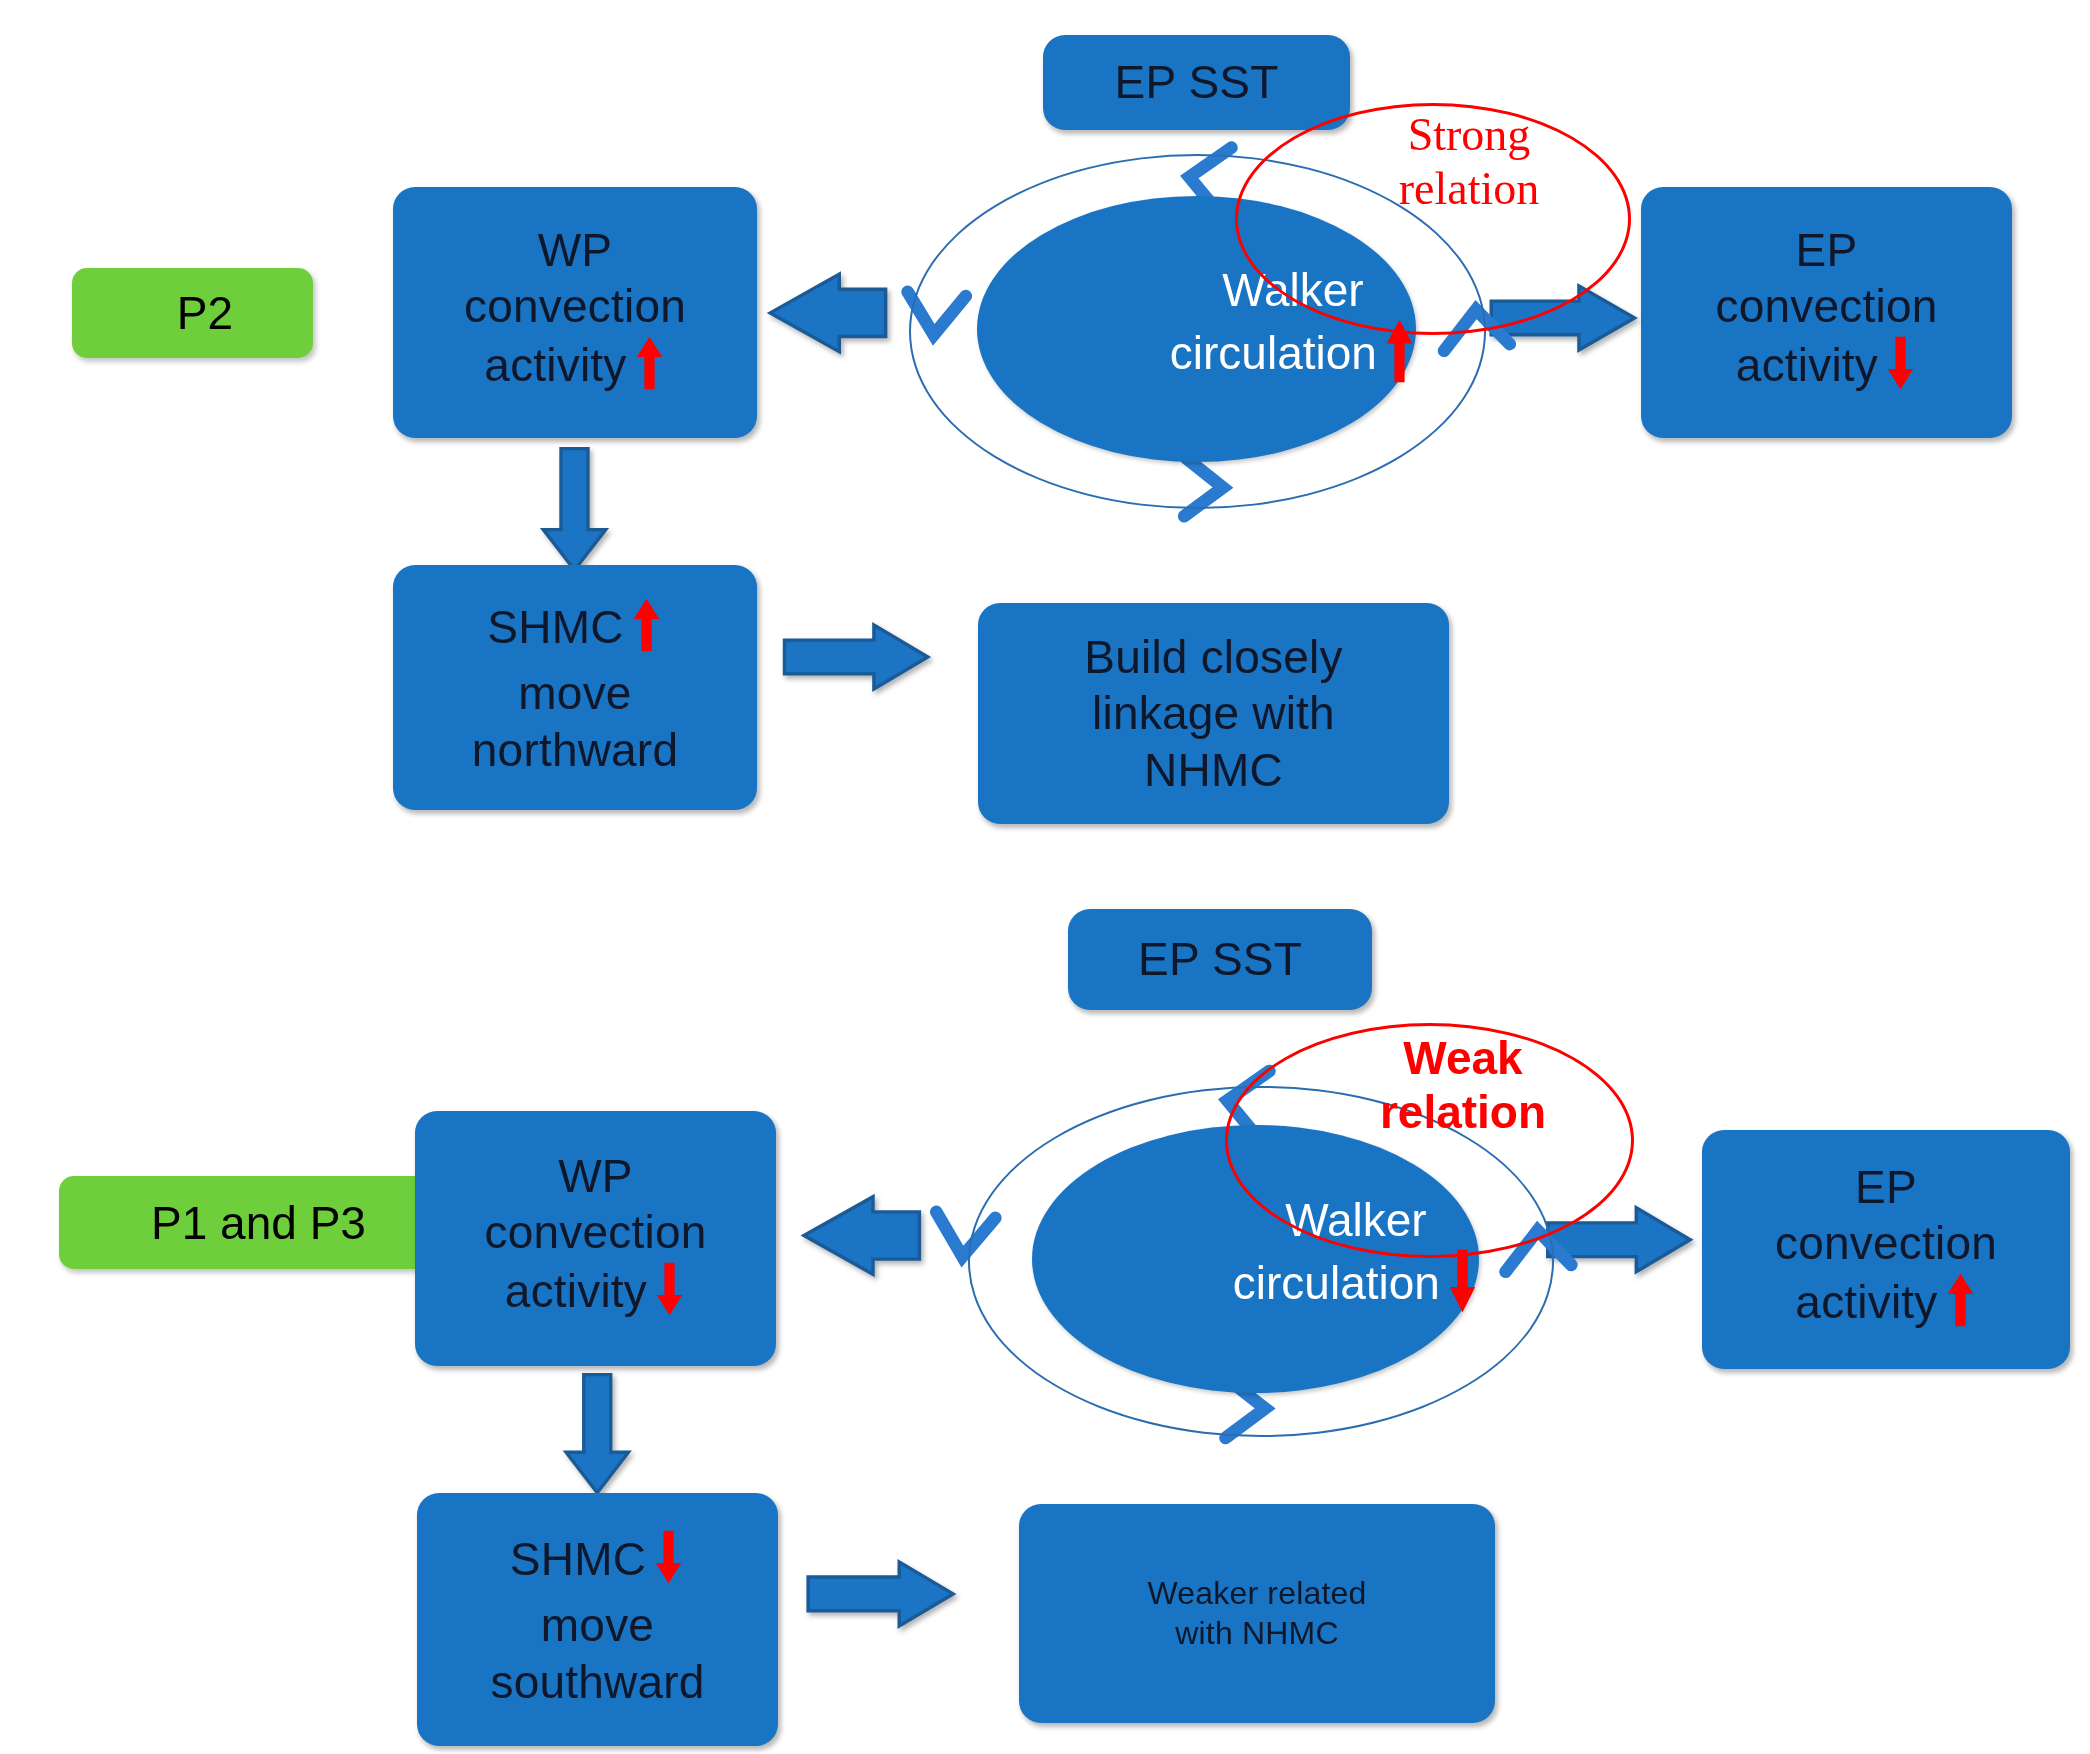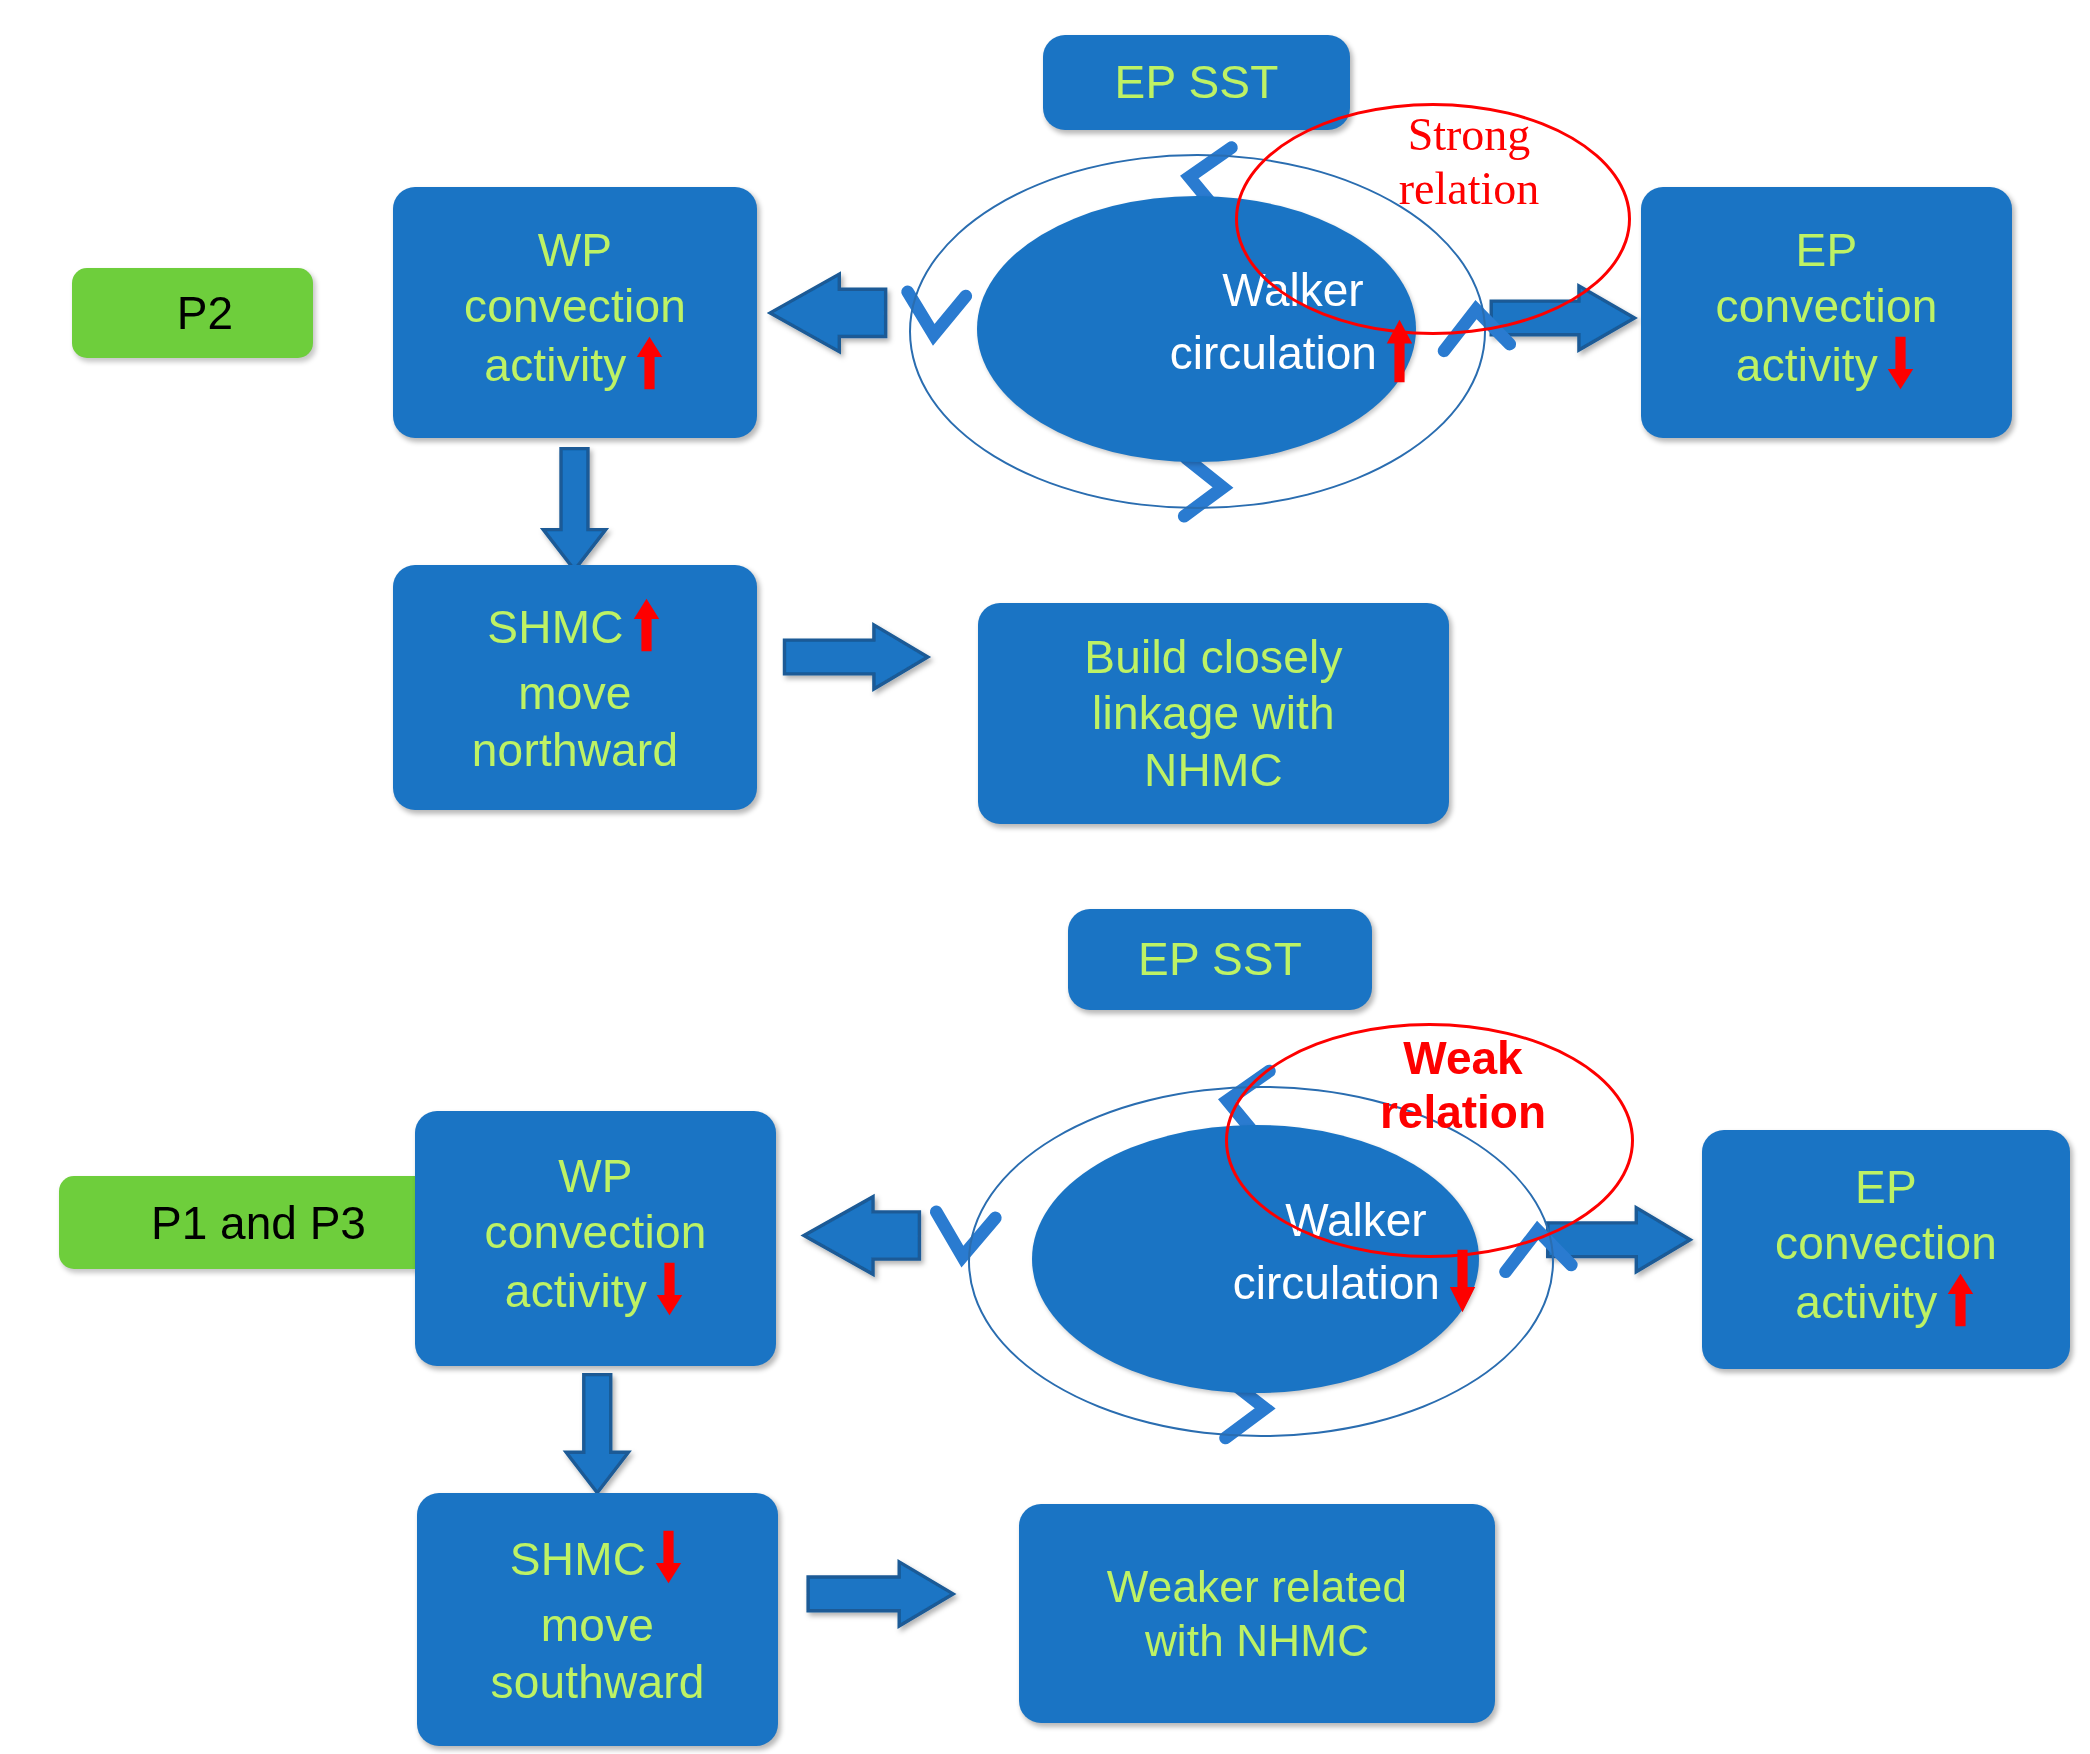--- a/index.html
+++ b/index.html
@@ -2,21 +2,21 @@
 <html style="font-size:13.5px"><head>
 <meta charset="utf-8">
 <style>
   html,body{margin:0;padding:0;background:#ffffff;}
   body{font-family:"Liberation Sans","DejaVu Sans",sans-serif;}
   #stage{position:relative;width:2091px;height:1755px;background:#fff;overflow:hidden;}
 
   .node{
     position:absolute;
     background:#1a74c4;
-    color:#bef264;
+    color:#0f172a;
     border-radius:22px;
     display:flex;
     align-items:center;
     justify-content:center;
     text-align:center;
     line-height:1.22;
     box-sizing:border-box;
     box-shadow:2.5px 3.4px 5px rgba(0,0,0,0.28);
     letter-spacing:0.2px;
     font-weight:400;
@@ -235,21 +235,21 @@
   <div class="node" style="left:417px;top:1493px;width:361px;height:253px;font-size:46px;">
     <span class="txt">
       <span>SHMC</span><span class="trend"><svg width="29" height="56" viewBox="0 0 34 66">
             <polygon points="17,64 2,40 11,40 11,2 23,2 23,40 32,40" fill="#fe0000"></polygon>
           </svg></span><br>
       <span>move</span><br>
       <span>southward</span>
     </span>
   </div>
 
-  <div class="node" style="left:1019px;top:1504px;width:476px;height:219px;font-size:44px;">
+  <div class="node" style="left:1019px;top:1504px;width:476px;height:219px;font-size:32px;">
     <span class="txt">
       <span>Weaker related</span><br>
       <span>with NHMC</span>
     </span>
   </div>
 
 </div>
 
 
 </body></html>

